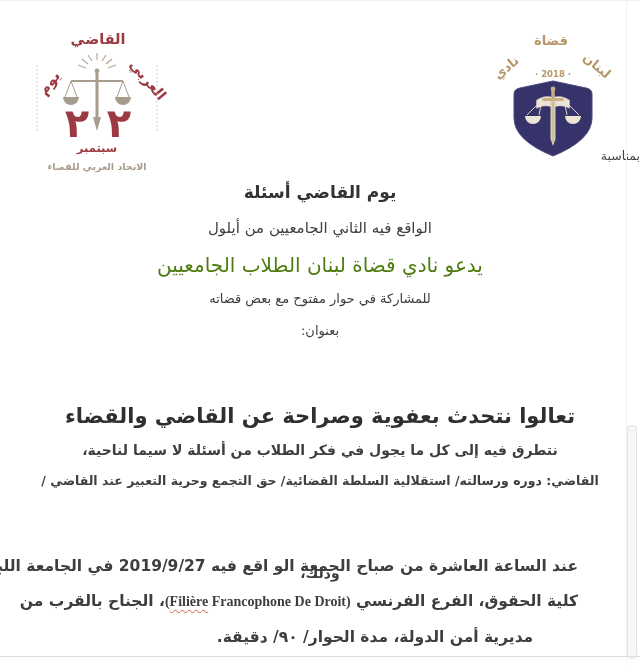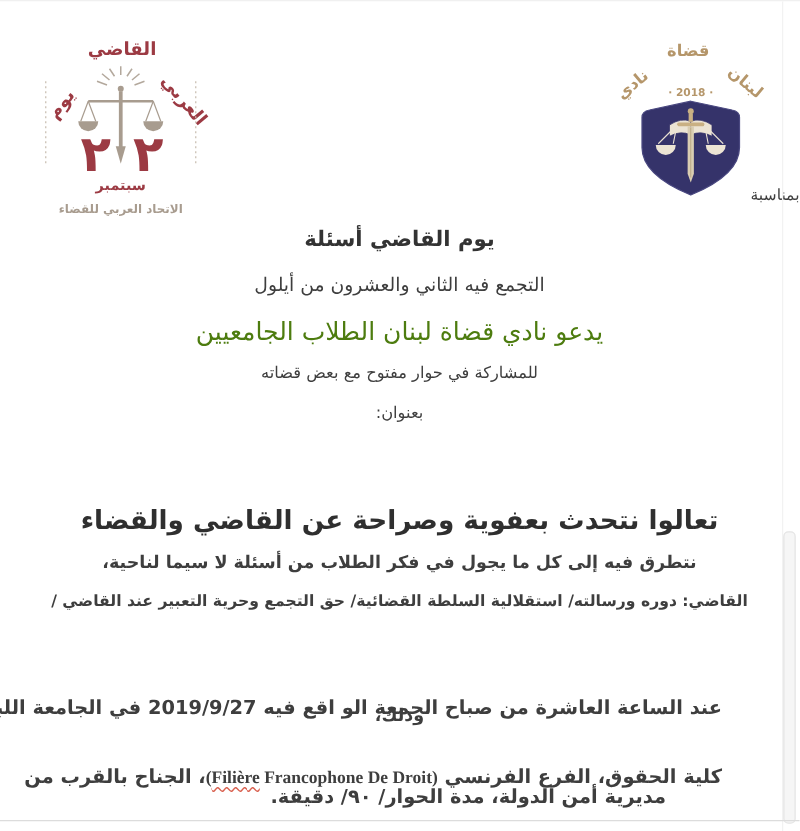--- a/index.html
+++ b/index.html
@@ -15,21 +15,21 @@
   .l-invite        { top:252px; font-size:20px;   font-weight:400; color:#4d7c0f; }
   .l-participation { top:290px; font-size:13px;   font-weight:500; }
   .l-entitled      { top:322px; font-size:13px;   font-weight:500; }
   .l-event-title   { top:375px; font-size:21px;   font-weight:700; color:#2f2f2f;margin-top:28px; }
   .l-topics        { top:441px; font-size:14px;   font-weight:600; }
   .l-judge-topics  { top:472px; font-size:12.5px; font-weight:700; }
   .l-andthat       { top:528px; font-size:14px;   font-weight:700;margin-top:36px; }
   .l-time          { top:556px; font-size:15.5px; font-weight:700; left:62px; right:62px;
                      text-align:justify; text-align-last:justify; }
   .l-faculty       { top:591px; font-size:15.5px; font-weight:700; left:62px; right:62px;
-                     text-align:justify; text-align-last:justify;margin-top:20px; }
+                     text-align:justify; text-align-last:justify; }
   .l-location      { top:627px; font-size:15.5px; font-weight:700; left:110px; right:0;
                      text-align:center; }
   .latin { font-family:"Liberation Serif", serif; font-size:14px; font-weight:700; unicode-bidi:isolate; }
   .misspell { text-decoration:underline; text-decoration-style:wavy;
               text-decoration-color:#d9604f; text-decoration-thickness:1px; text-underline-offset:3px; }
   .logo-left  { position:absolute; left:26px;  top:8px;  width:142px; height:170px; }
   .logo-right { position:absolute; left:487px; top:18px; width:132px; height:142px; }
   .scroll-track { position:absolute; top:0; bottom:0; right:13px; width:1px; background:#f2f2f2; }
   .scroll-thumb { position:absolute; right:3px; top:424px; width:8px; height:232px;
                   background:#f6f6f6; border:1px solid #e4e4e4; border-radius:4px; }
@@ -104,21 +104,21 @@
       <line x1="55" y1="81" x2="52" y2="96"></line>
       <line x1="77" y1="81" x2="80" y2="96"></line>
       <line x1="77" y1="81" x2="92" y2="96"></line>
       <path d="M38,97 A 8 8 0 0 0 54,97 Z" stroke="none"></path>
       <path d="M78,97 A 8 8 0 0 0 94,97 Z" stroke="none"></path>
     </g>
   </svg>
 
   <div class="line l-occasion">بمناسبة</div>
   <div class="line l-occasion-title">يوم القاضي أسئلة</div>
-  <div class="line l-occasion-date">التجمع فيه الثاني والعشرون من أيلول</div>
+  <div class="line l-occasion-date">الواقع فيه الثاني الجامعيين من أيلول</div>
   <div class="line l-invite">يدعو نادي قضاة لبنان الطلاب الجامعيين</div>
   <div class="line l-participation">للمشاركة في حوار مفتوح مع بعض قضاته</div>
   <div class="line l-entitled">بعنوان:</div>
   <div class="line l-event-title">تعالوا نتحدث بعفوية وصراحة عن القاضي والقضاء</div>
   <div class="line l-topics">نتطرق فيه إلى كل ما يجول في فكر الطلاب من أسئلة لا سيما لناحية،</div>
   <div class="line l-judge-topics">القاضي: دوره ورسالته/ استقلالية السلطة القضائية/ حق التجمع وحرية التعبير عند القاضي /</div>
   <div class="line l-andthat">وذلك،</div>
   <div class="line l-time">عند الساعة العاشرة من صباح الجمعة الو اقع فيه 2019/9/27 في الجامعة اللبنانية،</div>
   <div class="line l-faculty"><span>كلية الحقوق، الفرع الفرنسي </span><span class="latin" dir="ltr"><span>(</span><span class="misspell">Filière</span><span> Francophone De Droit</span><span>)</span></span><span>، الجناح بالقرب من</span></div>
   <div class="line l-location">مديرية أمن الدولة، مدة الحوار/ ٩٠/ دقيقة.</div>

